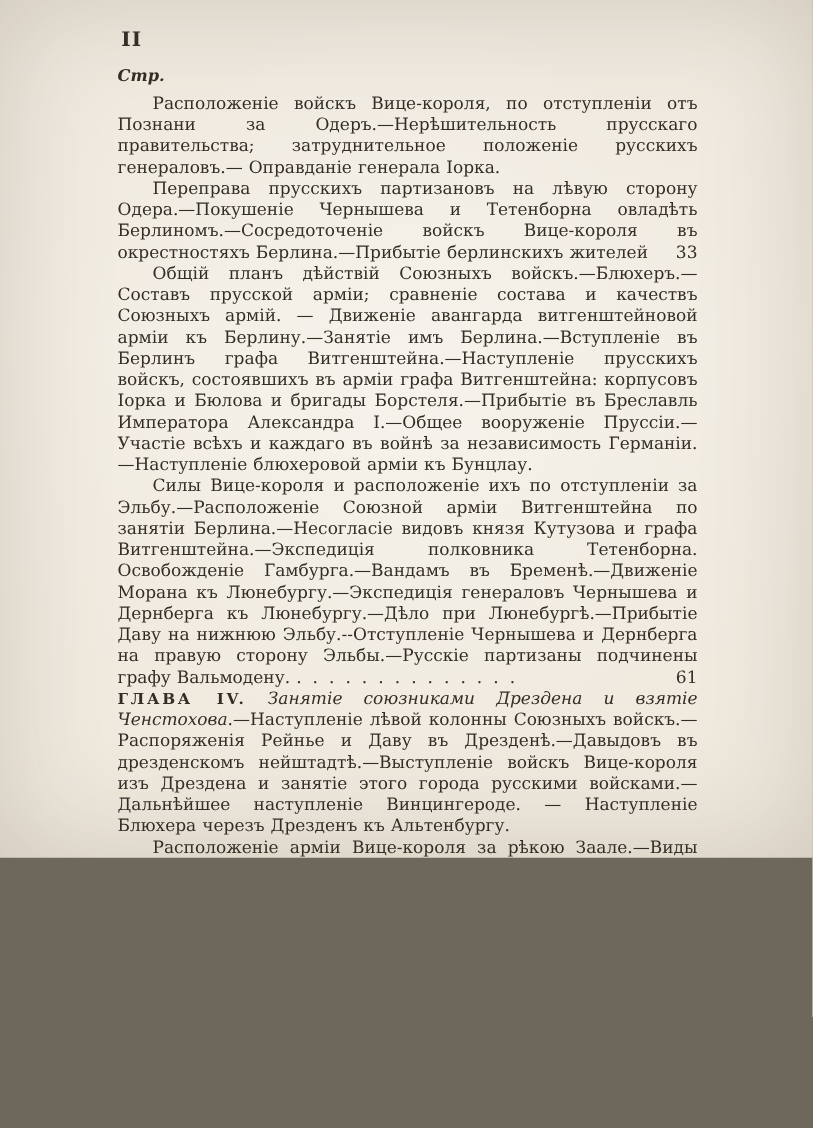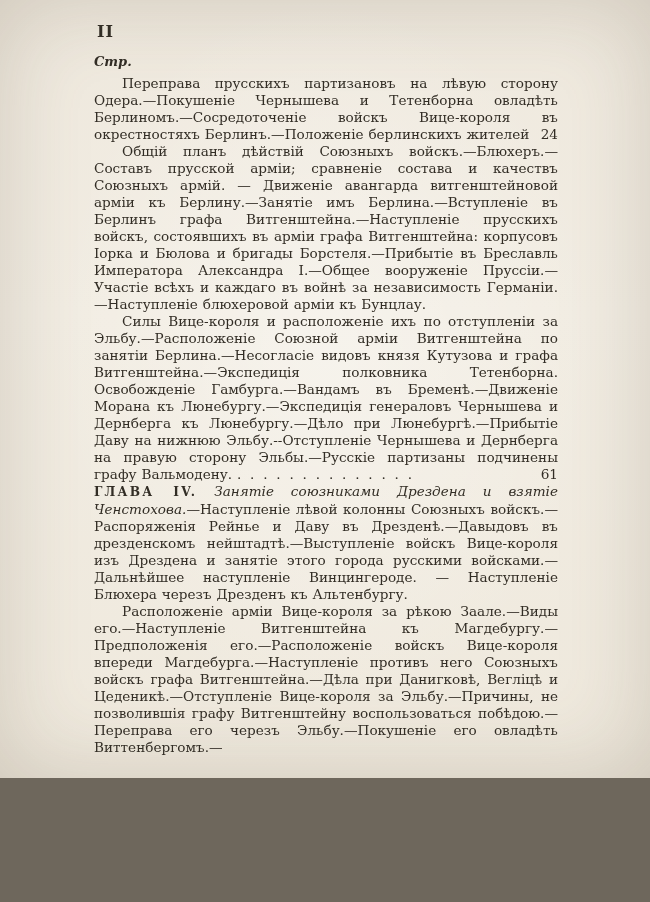--- a/index.html
+++ b/index.html
@@ -3,21 +3,21 @@
 <meta charset="utf-8">
 <style>
   html, body { margin: 0; padding: 0; }
   body {
     width: 650px; height: 902px;
     background: #6e675c;
     font-family: "DejaVu Serif", "Liberation Serif", serif;
   }
   .scan-page {
     position: relative;
-    width: 650px; height: 778px;
+    width: 650px; height: 686px;
     background: #f1ece2;
     background-image:
       radial-gradient(ellipse at 50% 45%, rgba(255,255,255,0.35) 0%, rgba(255,255,255,0) 60%),
       linear-gradient(180deg, #efe9de 0%, #f2ede3 40%, #efe9dd 100%);
     box-shadow: inset 0 0 90px rgba(96,84,62,0.22);
     overflow: hidden;
     color: #322d25;
   }
   .roman-folio {
     position: absolute;
@@ -64,22 +64,23 @@
 <body>
 
 <div class="scan-page">
 
   <div class="roman-folio">II</div>
 
   <div class="textblock">
 
     <div class="str-header">Стр.</div>
 
+    <p class="para"><span>Расположеніе войскъ Вице-короля, по отступленіи отъ Познани за Одеръ.—Нерѣшительность прусскаго правительства; затруднительное положеніе русскихъ генераловъ.— Оправданіе генерала Іорка.</span></p>
 
-    <p class="para"><span>Переправа прусскихъ партизановъ на лѣвую сторону Одера.—Покушеніе Чернышева и Тетенборна овладѣть Берлиномъ.—Сосредоточеніе войскъ Вице-короля въ окрестностяхъ Берлинъ.—Положеніе берлинскихъ жителей</span><span class="page-ref">24</span></p>
+    <p class="para"><span>Переправа прусскихъ партизановъ на лѣвую сторону Одера.—Покушеніе Чернышева и Тетенборна овладѣть Берлиномъ.—Сосредоточеніе войскъ Вице-короля въ окрестностяхъ Берлина.—Прибытіе берлинскихъ жителей</span><span class="page-ref">33</span></p>
 
 
     <p class="para"><span>Общій планъ дѣйствій Союзныхъ войскъ.—Блюхеръ.—Составъ прусской арміи; сравненіе состава и качествъ Союзныхъ армій. — Движеніе авангарда витгенштейновой арміи къ Берлину.—Занятіе имъ Берлина.—Вступленіе въ Берлинъ графа Витгенштейна.—Наступленіе прусскихъ войскъ, состоявшихъ въ арміи графа Витгенштейна: корпусовъ Іорка и Бюлова и бригады Борстеля.—Прибытіе въ Бреславль Императора Александра I.—Общее вооруженіе Пруссіи.—Участіе всѣхъ и каждаго въ войнѣ за независимость Германіи.—Наступленіе блюхеровой арміи къ Бунцлау.</span></p>
 
     <p class="para"><span>Силы Вице-короля и расположеніе ихъ по отступленіи за Эльбу.—Расположеніе Союзной арміи Витгенштейна по занятіи Берлина.—Несогласіе видовъ князя Кутузова и графа Витгенштейна.—Экспедиція полковника Тетенборна. Освобожденіе Гамбурга.—Вандамъ въ Бременѣ.—Движеніе Морана къ Люнебургу.—Экспедиція генераловъ Чернышева и Дернберга къ Люнебургу.—Дѣло при Люнебургѣ.—Прибытіе Даву на нижнюю Эльбу.--Отступленіе Чернышева и Дернберга на правую сторону Эльбы.—Русскіе партизаны подчинены графу Вальмодену.</span> <span class="dot-leaders">. . . . . . . . . . . . . .</span><span class="page-ref">61</span></p>
 
     <p class="para chapter"><span class="chapter-label">ГЛАВА IV.</span> <span class="chapter-title">Занятіе союзниками Дрездена и взятіе Ченстохова.</span><span>—Наступленіе лѣвой колонны Союзныхъ войскъ.—Распоряженія Рейнье и Даву въ Дрезденѣ.—Давыдовъ въ дрезденскомъ нейштадтѣ.—Выступленіе войскъ Вице-короля изъ Дрездена и занятіе этого города русскими войсками.—Дальнѣйшее наступленіе Винцингероде. — Наступленіе Блюхера черезъ Дрезденъ къ Альтенбургу.</span></p>
 
     <p class="para"><span>Расположеніе арміи Вице-короля за рѣкою Заале.—Виды его.—Наступленіе Витгенштейна къ Магдебургу.—Предположенія его.—Расположеніе войскъ Вице-короля впереди Магдебурга.—Наступленіе противъ него Союзныхъ войскъ графа Витгенштейна.—Дѣла при Данигковѣ, Вегліцѣ и Цеденикѣ.—Отступленіе Вице-короля за Эльбу.—Причины, не позволившія графу Витгенштейну воспользоваться побѣдою.—Переправа его черезъ Эльбу.—Покушеніе его овладѣть Виттенбергомъ.—</span></p>
 

